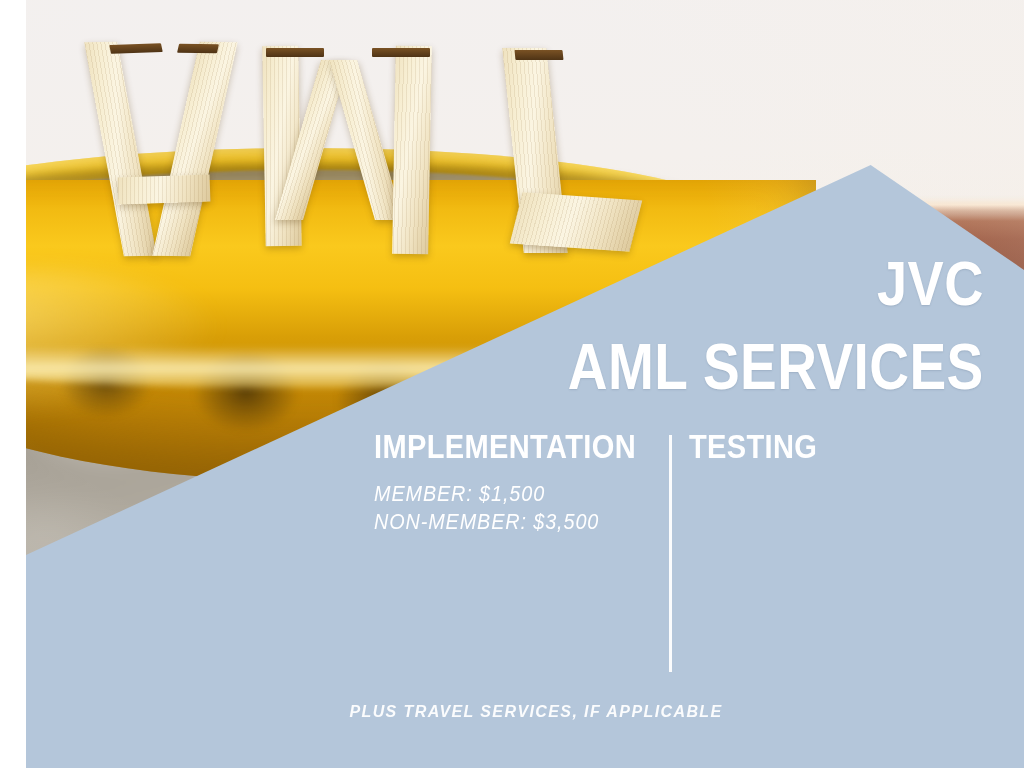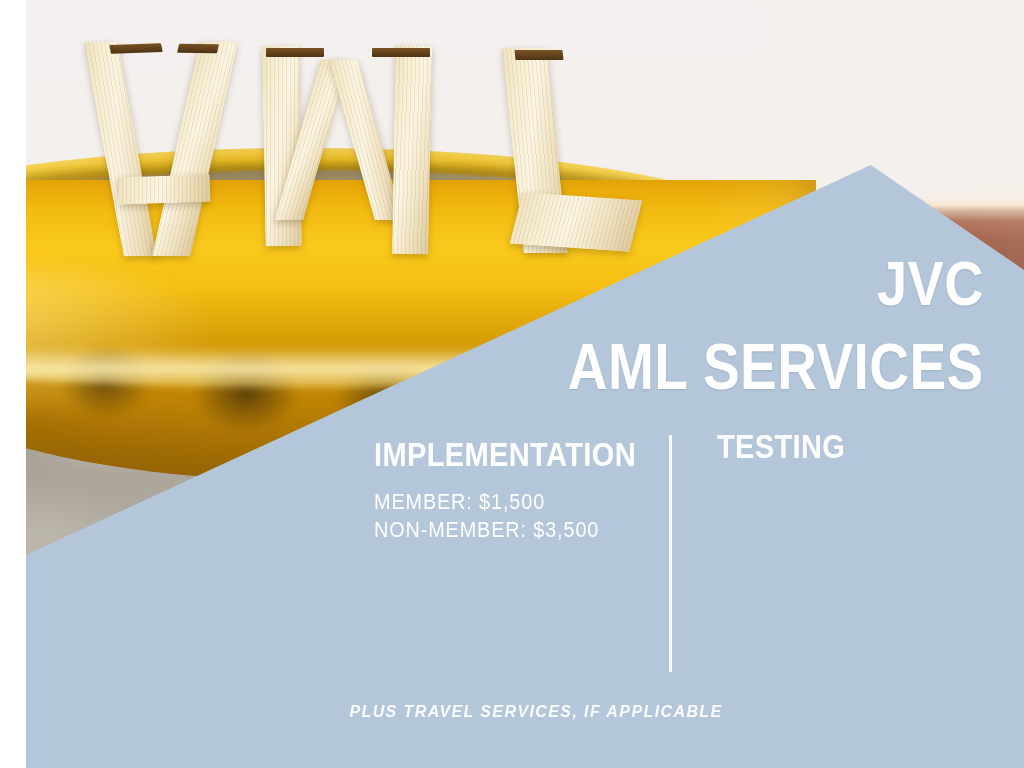--- a/index.html
+++ b/index.html
@@ -285,26 +285,26 @@
   .columns {
     position: absolute;
     left: 348px;
     top: 430px;
     width: 620px;
     height: 260px;
   }
   .col-impl {
     position: absolute;
     left: 0;
-    top: 8px;
+    top: 0;
     width: 270px;
   }
   .col-test {
     position: absolute;
-    left: 343px;
+    left: 315px;
     top: 0;
     width: 293px;
   }
   .divider {
     position: absolute;
     left: 295px;
     top: 5px;
     width: 3px;
     height: 237px;
     background: #ffffff;
@@ -337,21 +337,21 @@
     font-family: "Liberation Sans Narrow", "Liberation Sans", sans-serif;
     font-weight: normal;
     font-size: 22px;
     line-height: 1.28;
     color: #ffffff;
     letter-spacing: 1px;
     white-space: nowrap;
     transform: scaleX(0.9);
     transform-origin: left center;
   }
-  .impl-prices { margin-top: 17px; }
+  .impl-prices { margin-top: 17px; font-style: italic; }
   .test-group  { margin-top: 16px; }
   .test-group.second { margin-top: 30px; }
 
   .footnote {
     position: absolute;
     left: 0;
     right: 0;
     top: 703px;
     text-align: center;
     font-family: "Liberation Sans Narrow", "Liberation Sans", sans-serif;

